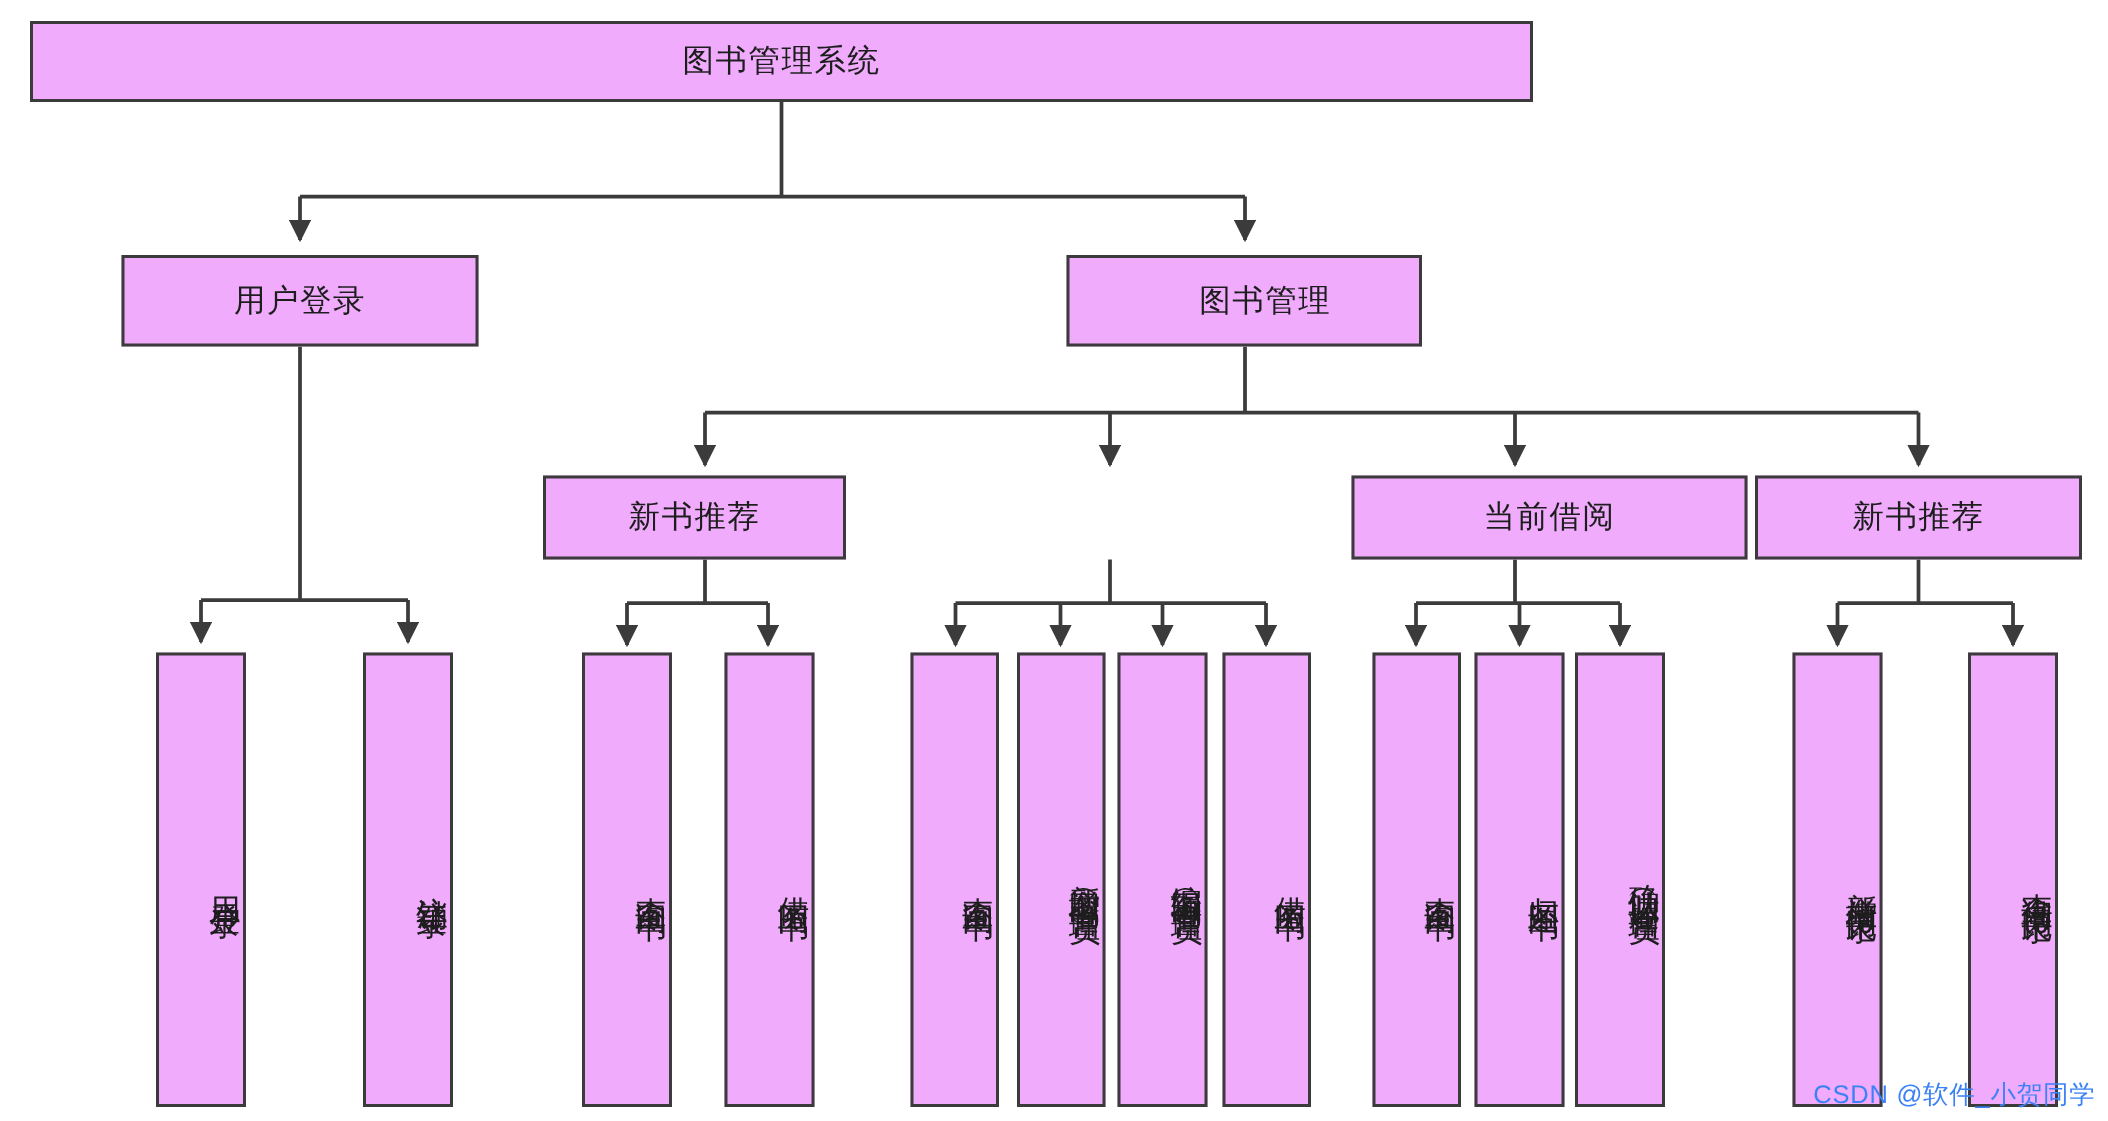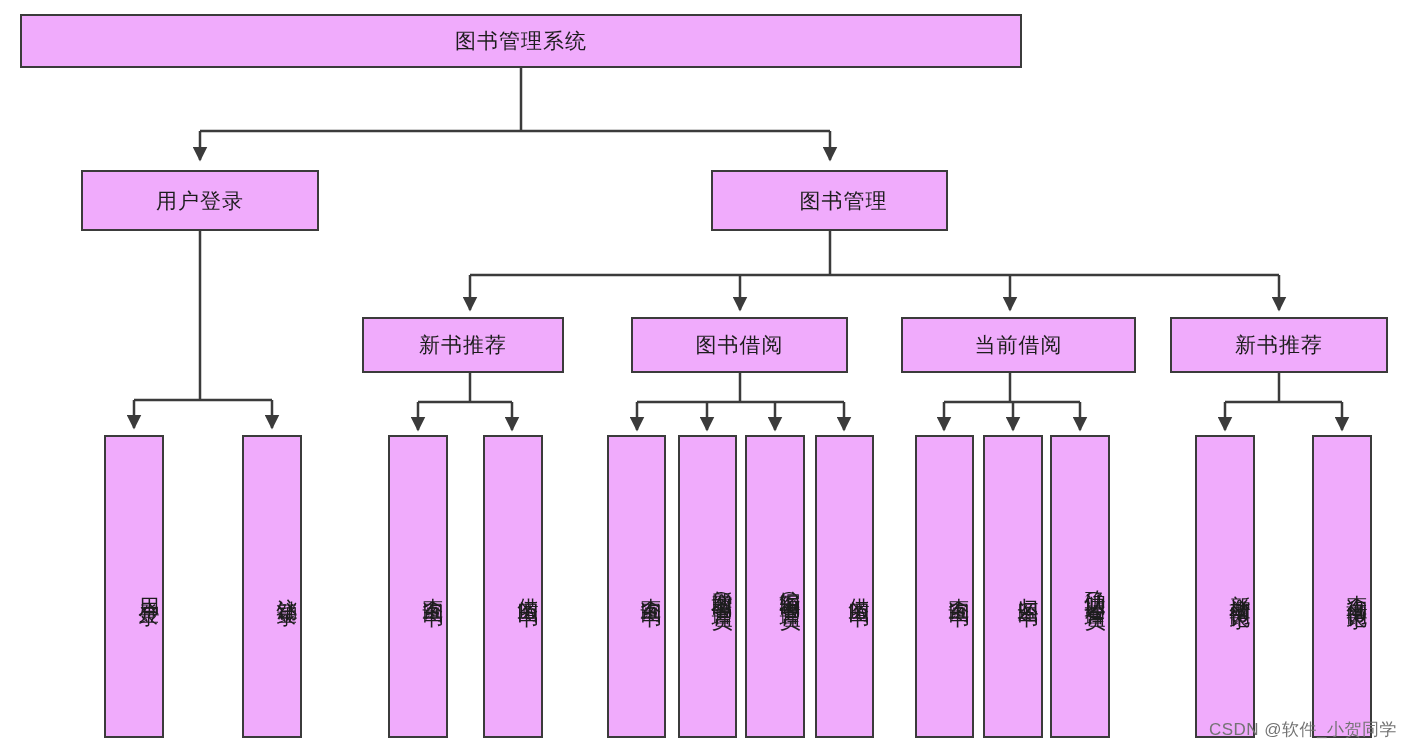--- a/index.html
+++ b/index.html
@@ -50,21 +50,21 @@
     top: 0;
     width: 1405px;
     height: 747px;
     pointer-events: none;
   }
   #watermark {
     position: absolute;
     right: 8px;
     bottom: 6px;
     font-size: 17px;
-    color: #737373;
+    color: #3b82f6;
     letter-spacing: 0.5px;
     white-space: nowrap;
   }
 </style>
 </head>
 <body>
 
 <div id="canvas">
 
   <svg id="wires" viewBox="0 0 1405 747">
@@ -124,24 +124,21 @@
   <div class="node h" style="left:81px; top:170px; width:238px; height:61px;">
     <span>用户登录</span>
   </div>
   <div class="node h" style="left:711px; top:170px; width:237px; height:61px;padding-left:28px;">
     <span>图书管理</span>
   </div>
 
   <div class="node h" style="left:362px; top:317px; width:202px; height:56px;">
     <span>新书推荐</span>
   </div>
-  <div class="node h" style="left:631px; top:317px; width:217px; height:56px;">
-    <span>图书借阅</span>
-  </div>
-  <div class="node h" style="left:901px; top:317px; width:235px; height:56px;">
+  <div class="node h" style="left:901px; top:317px; width:264px; height:56px;">
     <span>当前借阅</span>
   </div>
   <div class="node h" style="left:1170px; top:317px; width:218px; height:56px;">
     <span>新书推荐</span>
   </div>
 
   <div class="node v" style="left:104px; top:435px; width:60px; height:303px;">
     <span class="vtext">用户登录</span>
   </div>
   <div class="node v" style="left:242px; top:435px; width:60px; height:303px;">

